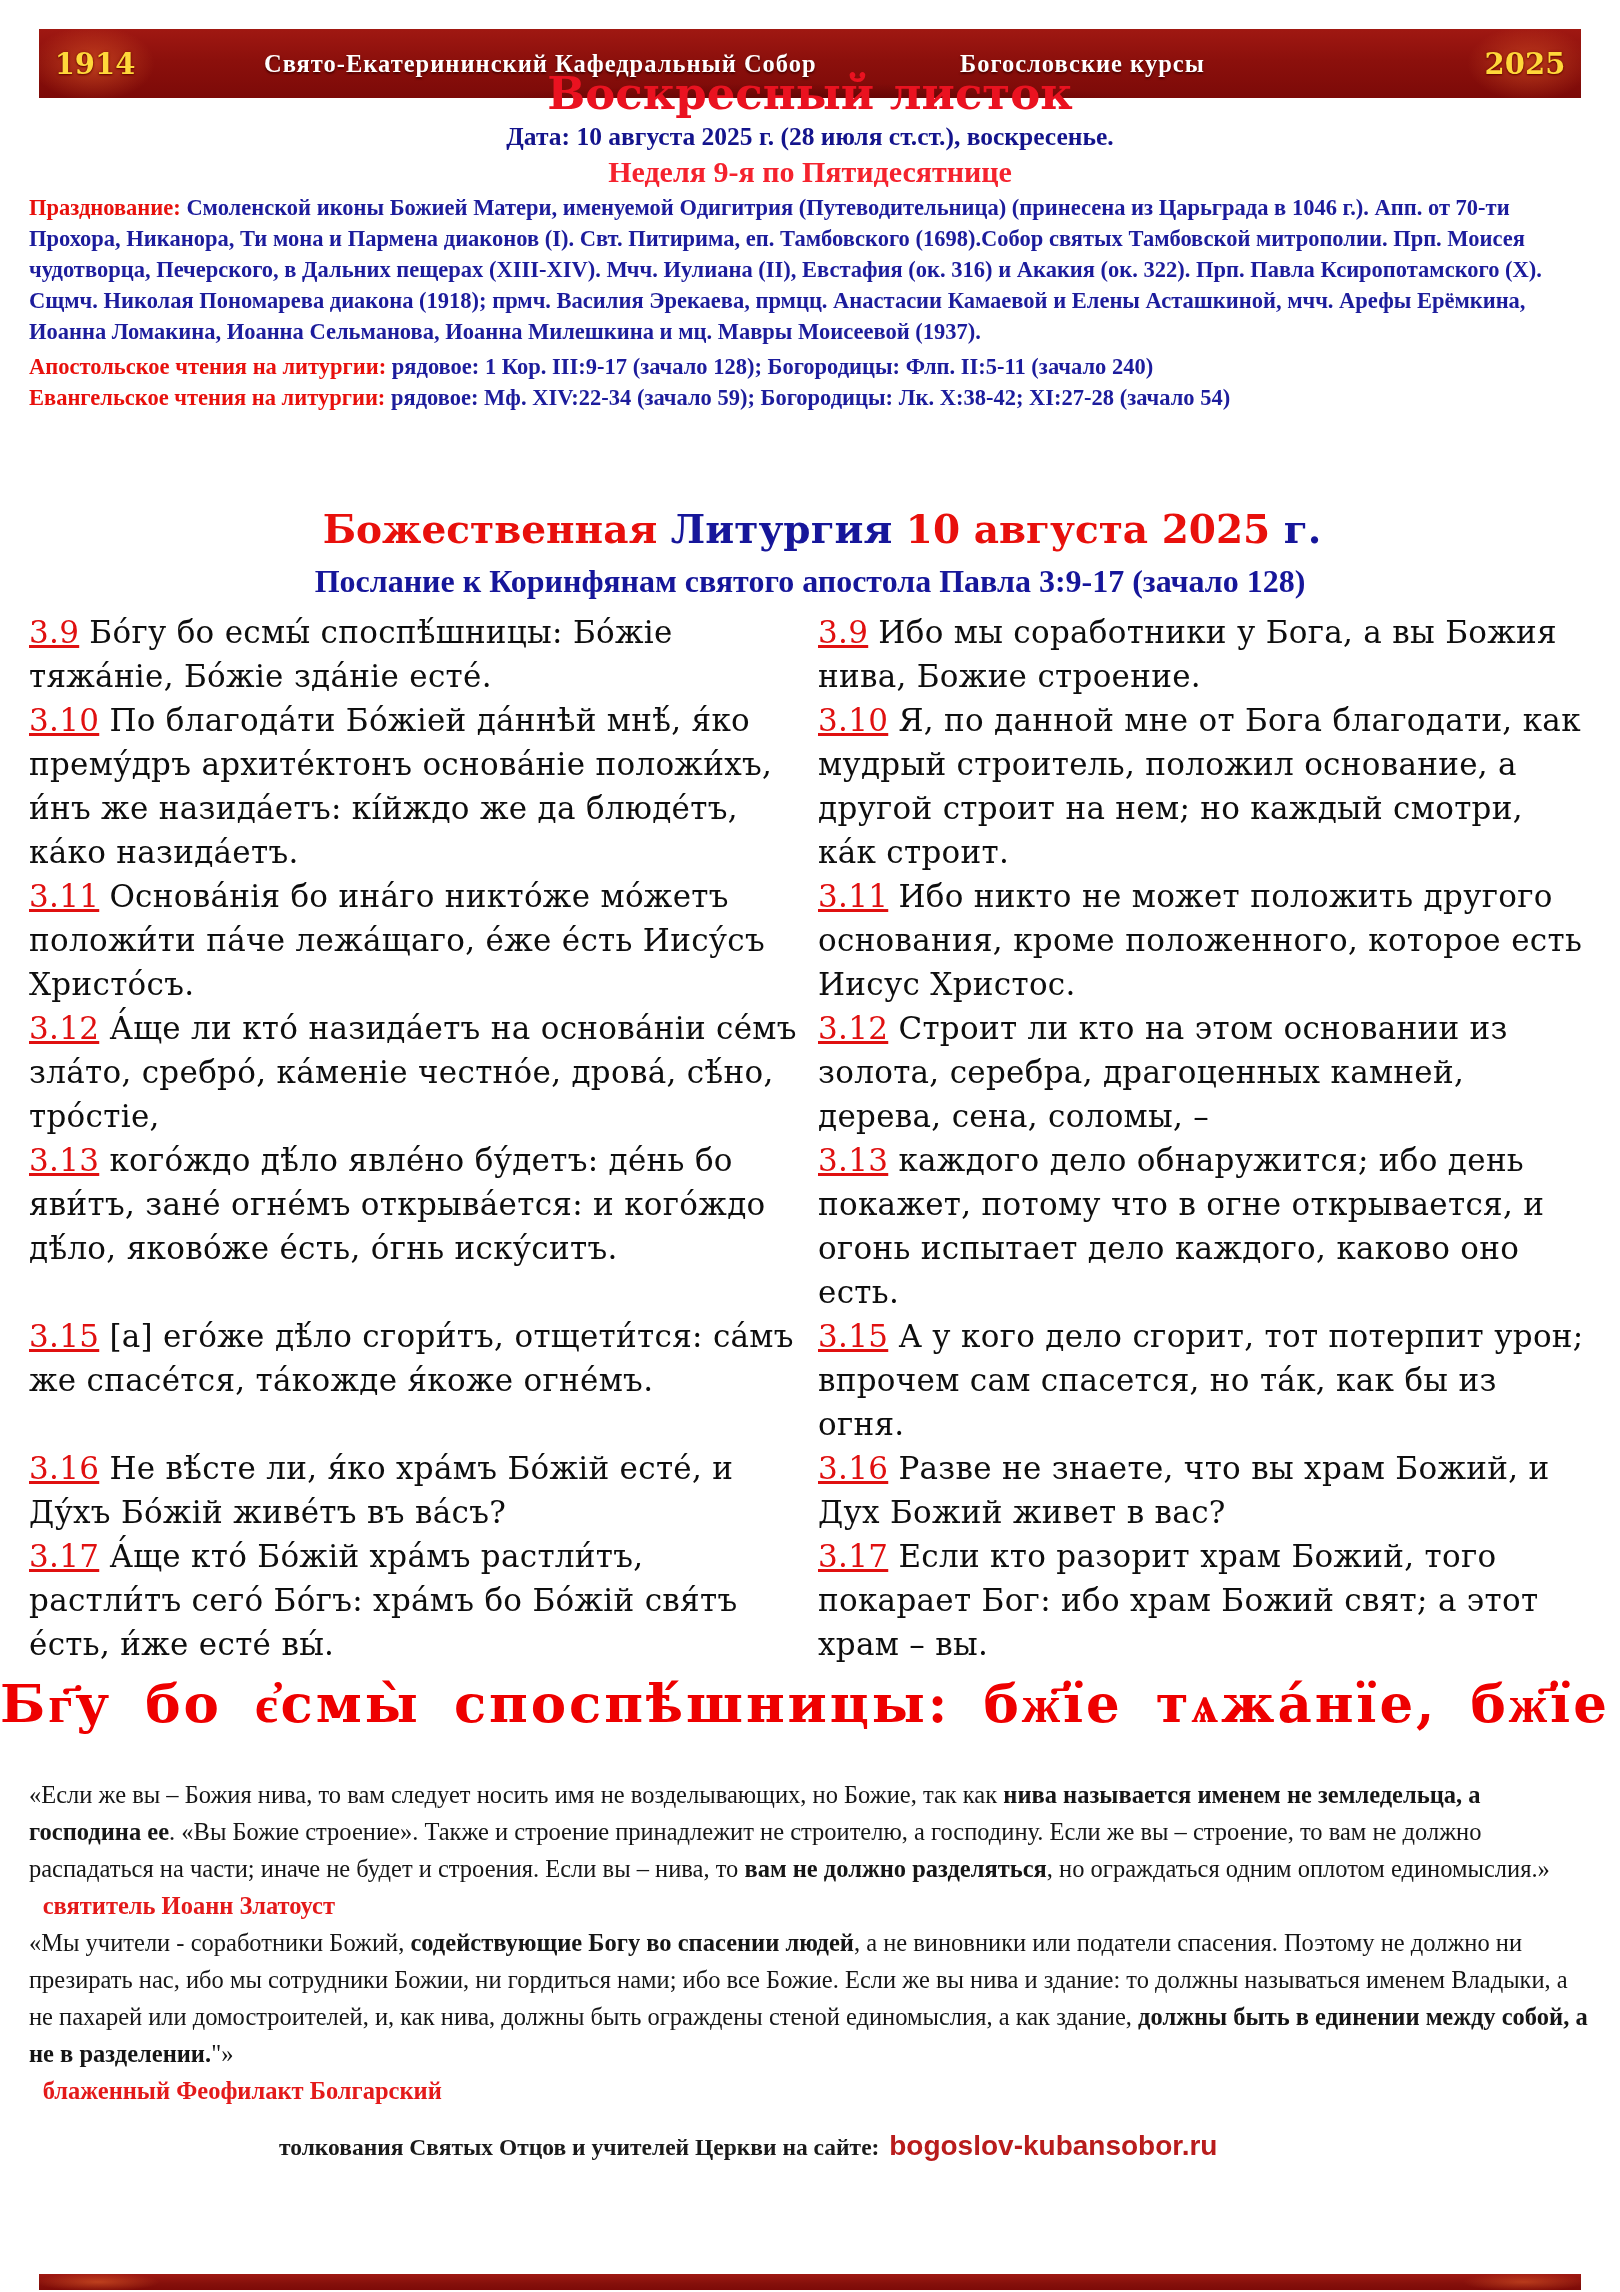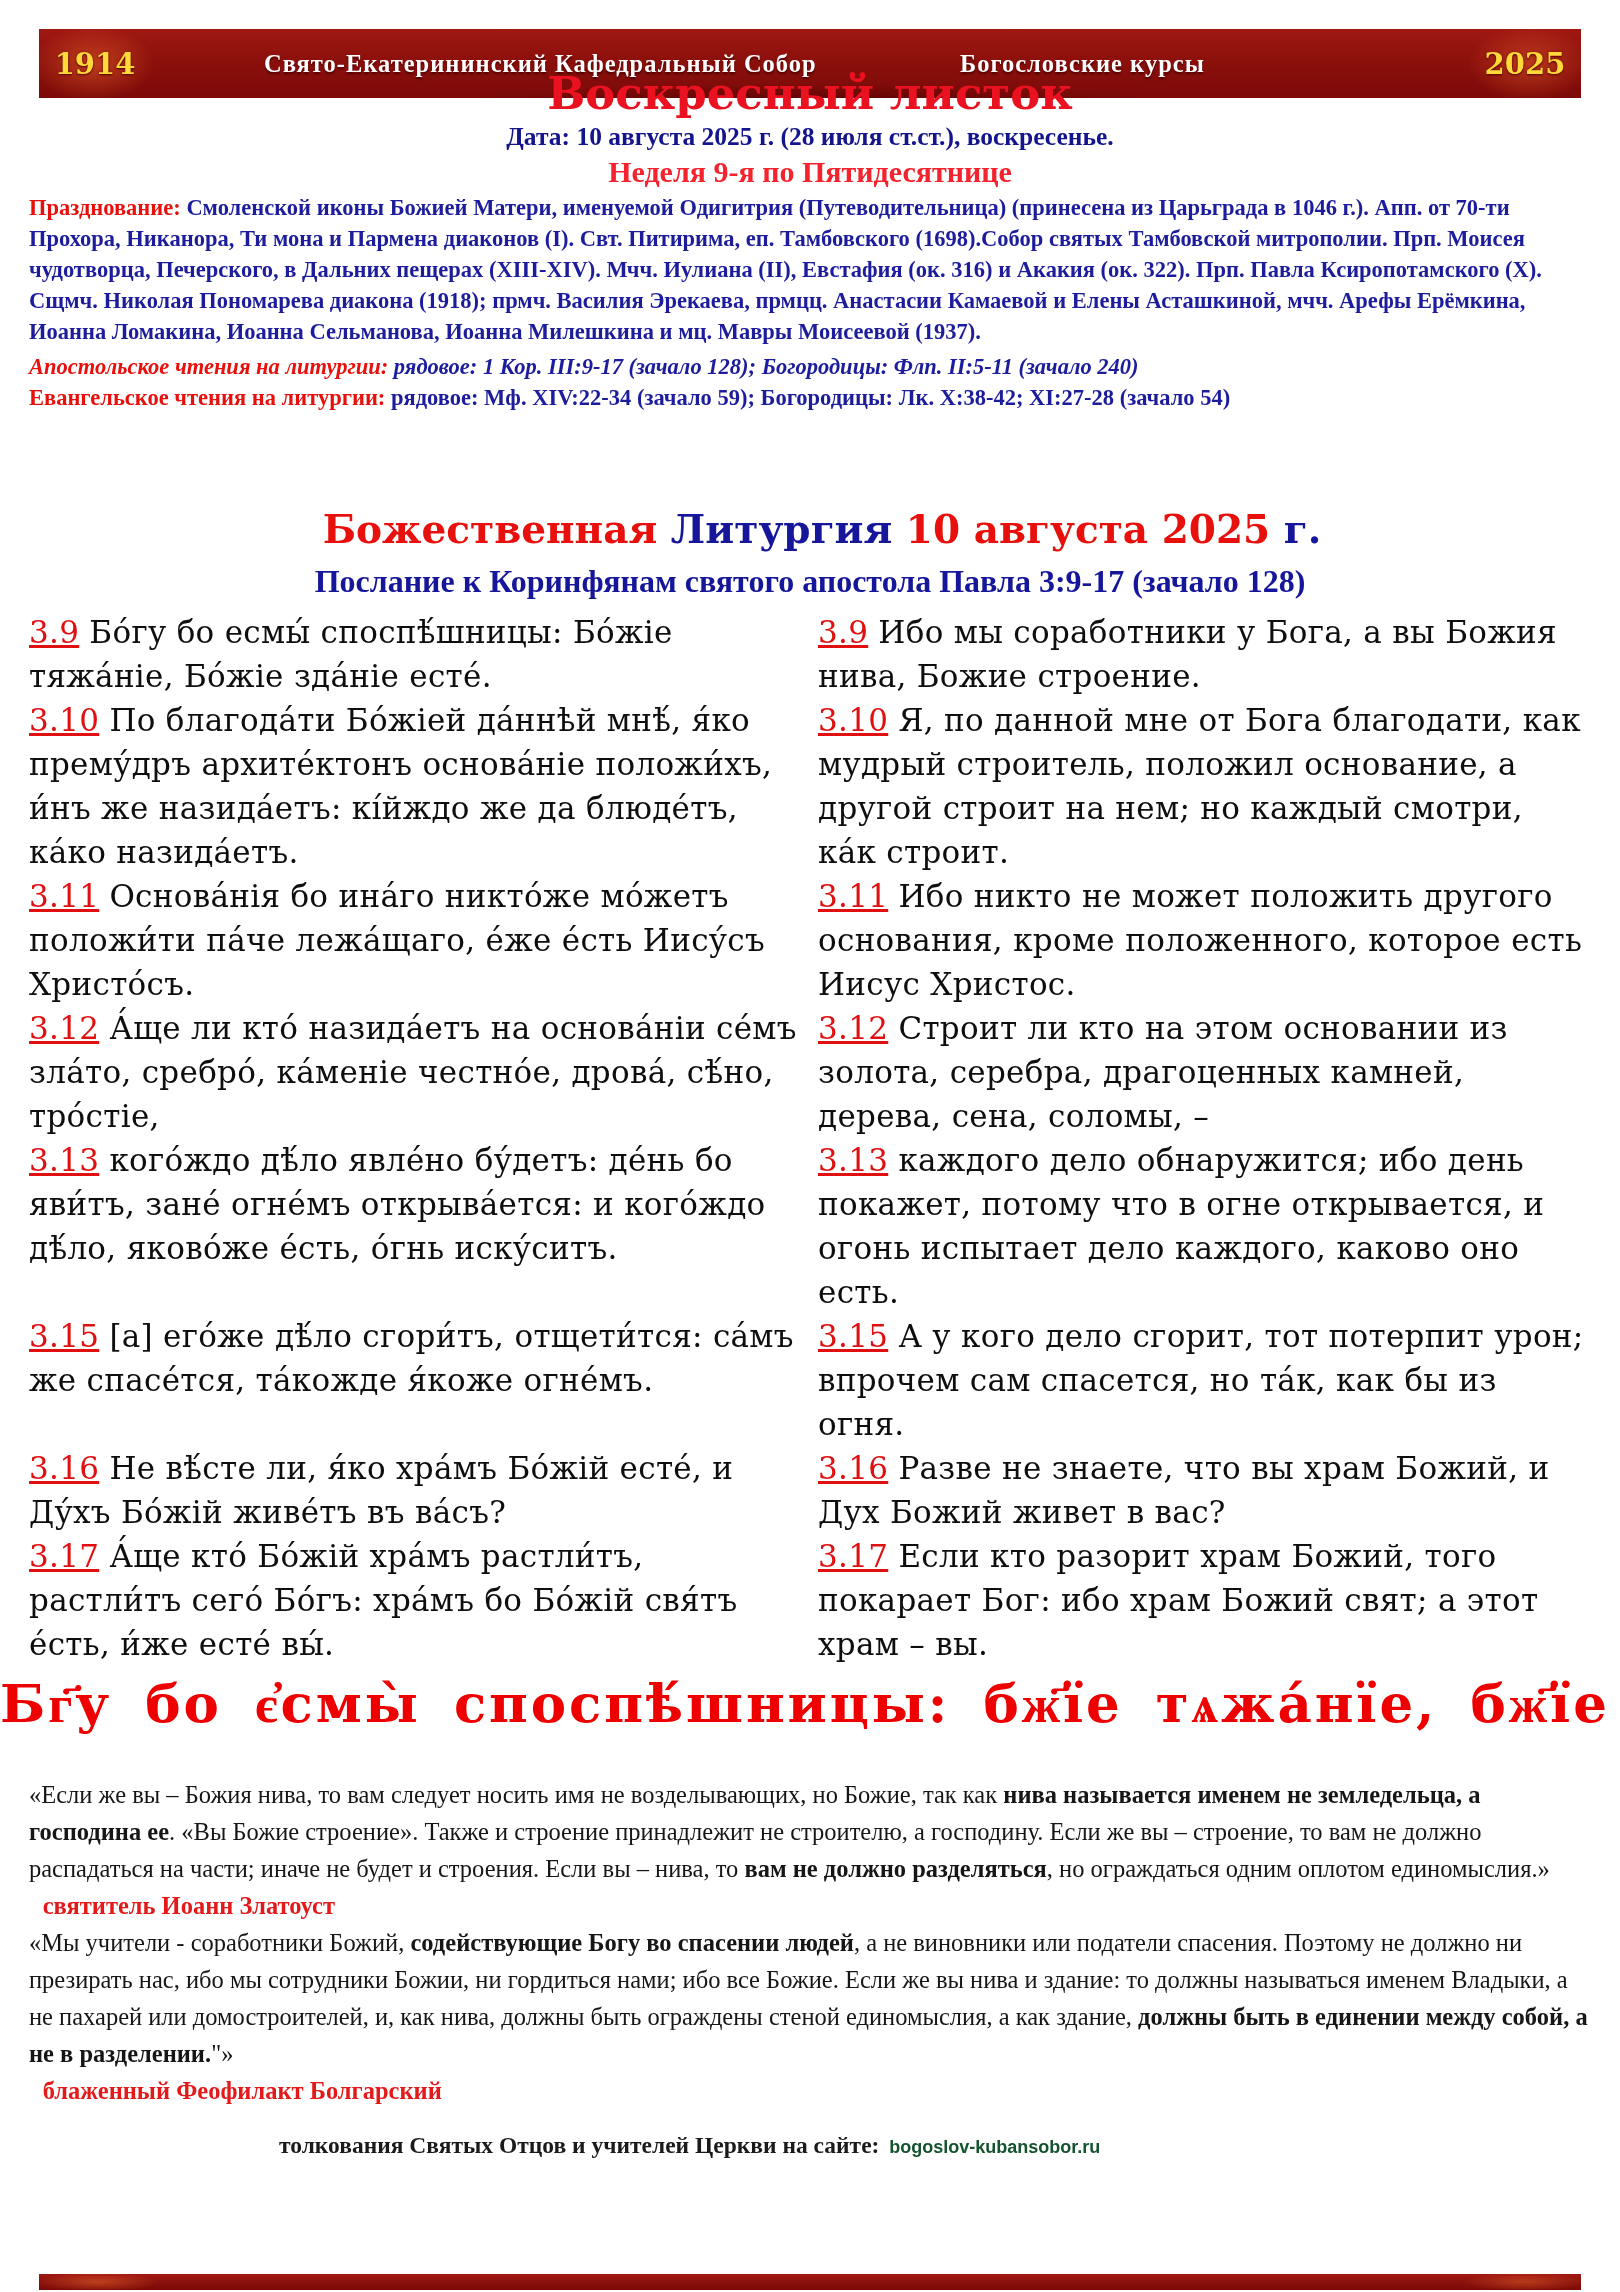--- a/index.html
+++ b/index.html
@@ -55,21 +55,21 @@
     font-size:30px;font-weight:bold;color:#f5232e;
   }
 
   
   .info-block{
     position:absolute;top:192px;left:29px;width:1564px;
     font-size:22.5px;font-weight:bold;line-height:31px;color:#1c1c9c;
   }
   .info-block p{margin:0;}
   .info-label{color:#e8100c;}
-  .readings{margin-top:3.9px !important;font-style:italic;}
+  .readings{margin-top:3.9px !important;}
 
   
   .liturgy-title{
     position:absolute;top:506px;left:12px;width:100%;text-align:center;
     font-size:39px;font-weight:bold;
     font-family:"DejaVu Serif","Liberation Serif",serif;
   }
   .epistle-title{
     position:absolute;top:563px;left:0;width:100%;text-align:center;
     font-size:32px;font-weight:bold;color:#16169a;
@@ -108,21 +108,21 @@
     font-size:24.5px;line-height:37px;font-weight:bold;color:#e41a1a;
   }
 
   
   .site-line{
     position:absolute;top:2129px;left:279px;
     font-size:23.5px;line-height:33px;font-weight:bold;color:#1a1a1a;
   }
   .site-link{
     font-family:"Liberation Sans","DejaVu Sans",sans-serif;
-    font-size:18px;font-weight:bold;color:#14532d;margin-left:9.8px;margin-top:15px;
+    font-size:28px;font-weight:bold;color:#b91c1c;margin-left:9.8px;margin-top:15px;
   }
 
   
   .bottom-bar{
     position:absolute;left:39px;top:2274px;width:1542px;height:15.7px;
     background:
       radial-gradient(ellipse 88px 13.7px at 59px 50%, rgba(255,120,50,.45), transparent 70%),
       radial-gradient(ellipse 88px 13.7px at 1485px 50%, rgba(255,120,50,.4), transparent 70%),
       linear-gradient(180deg,#a01812 0%, #85100b 60%, #7c0a08 100%);
   }

